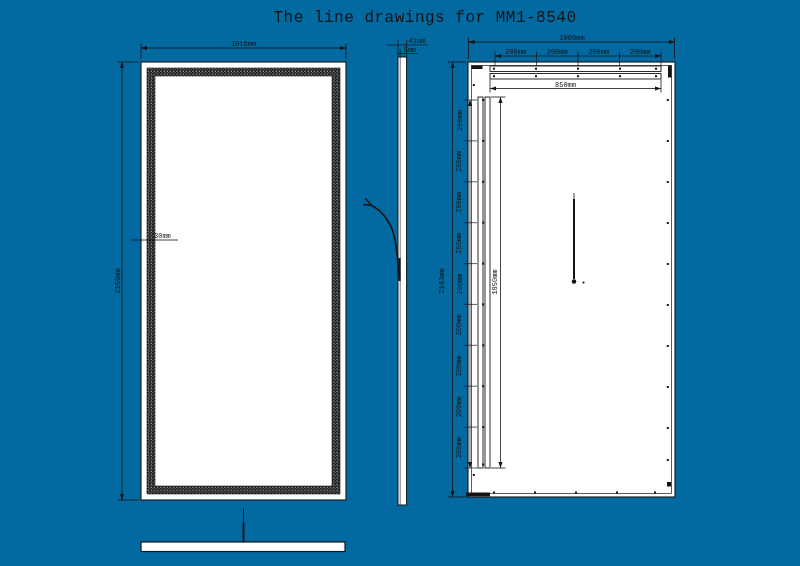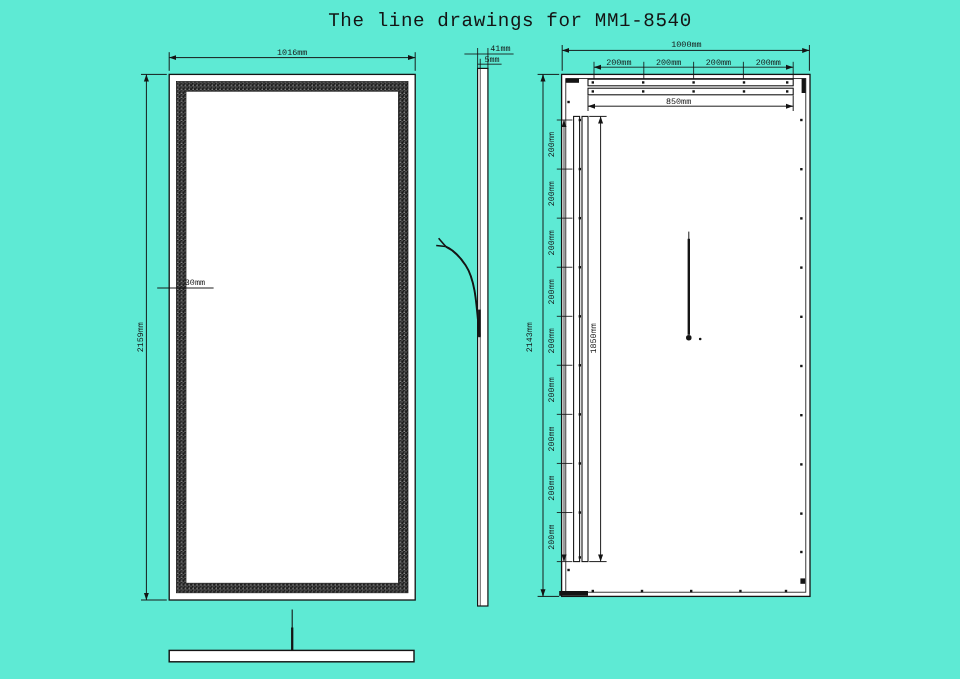--- a/index.html
+++ b/index.html
@@ -1,16 +1,16 @@
 <!DOCTYPE html>
 <html><head>
 <meta charset="utf-8">
 <style>
   html,body{margin:0;padding:0;background:#ffffff;}
-  .canvas{position:relative;width:800px;height:566px;background:#5eead4;overflow:hidden;
+  .canvas{position:relative;width:800px;height:566px;background:#0369a1;overflow:hidden;
           font-family:"Liberation Mono",monospace;text-align:right;}
   svg{position:absolute;left:0;top:0;}
   .title-text{font:16px "Liberation Mono",monospace;fill:#141414;letter-spacing:.5px;}
   .dim-text{font:7px "Liberation Mono",monospace;fill:#141414;}
 </style>
 </head>
 <body>
 
 <div class="canvas">
 <svg width="800" height="566" viewBox="0 0 800 566">

